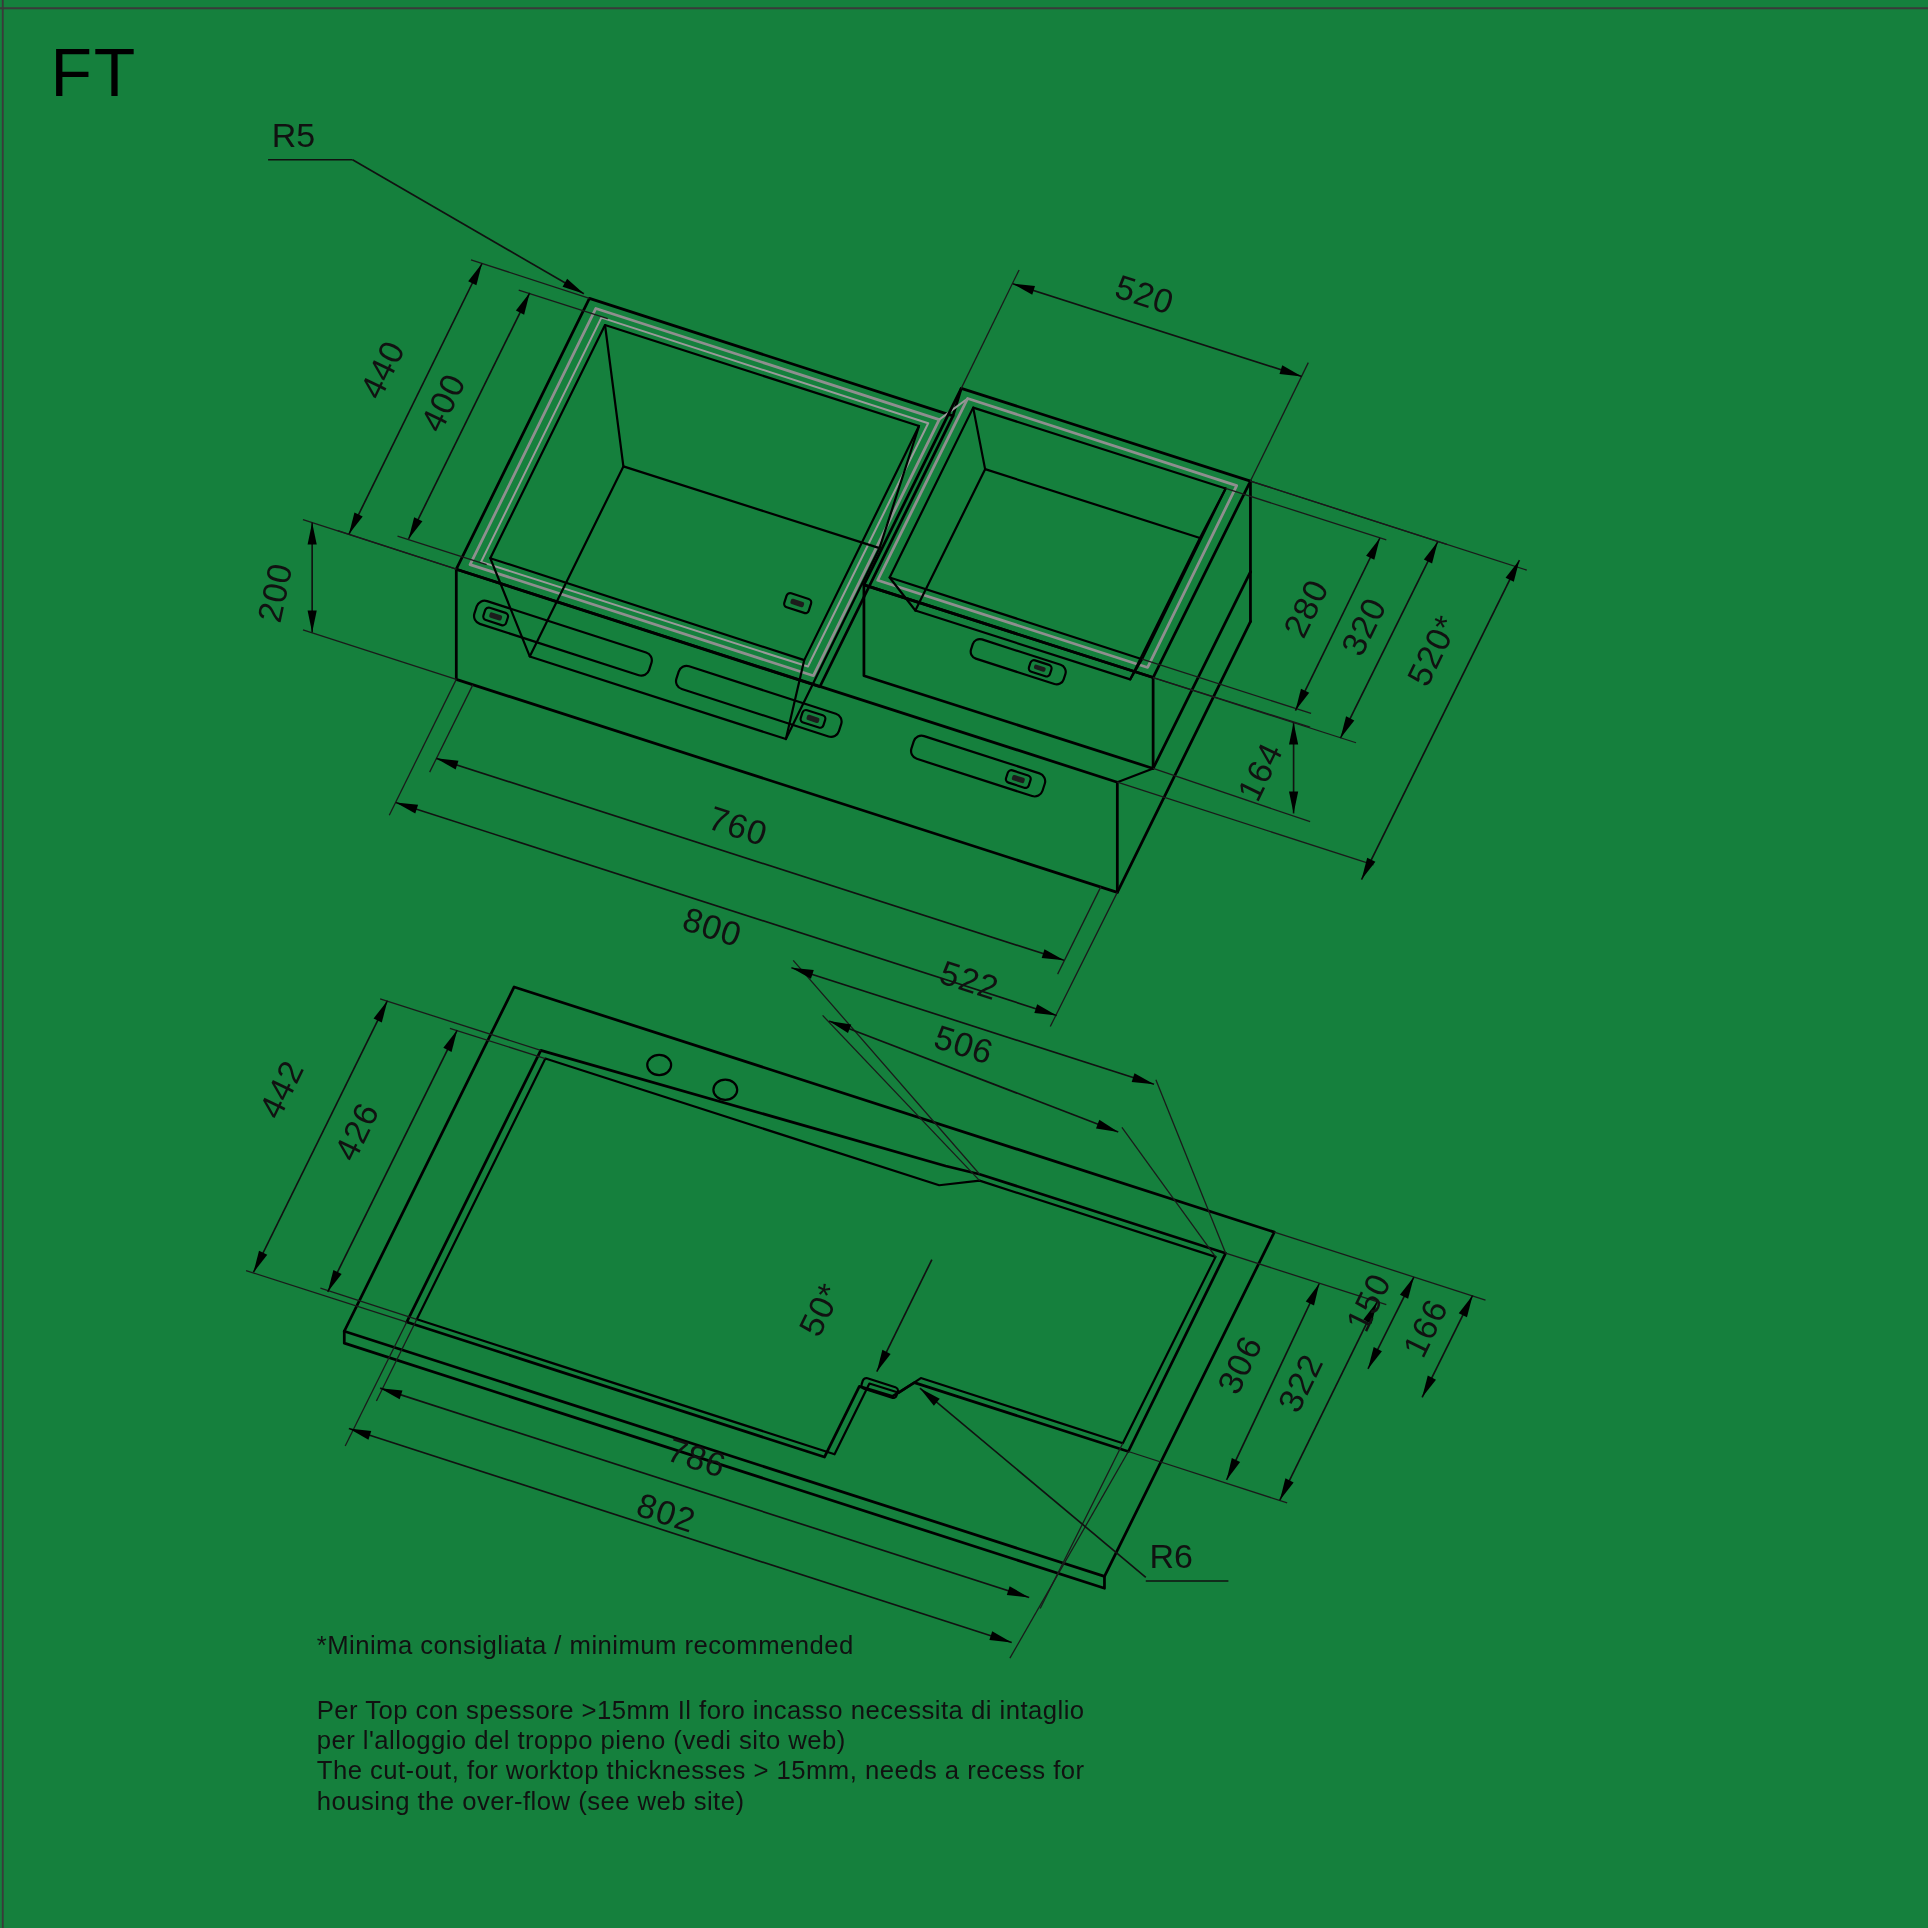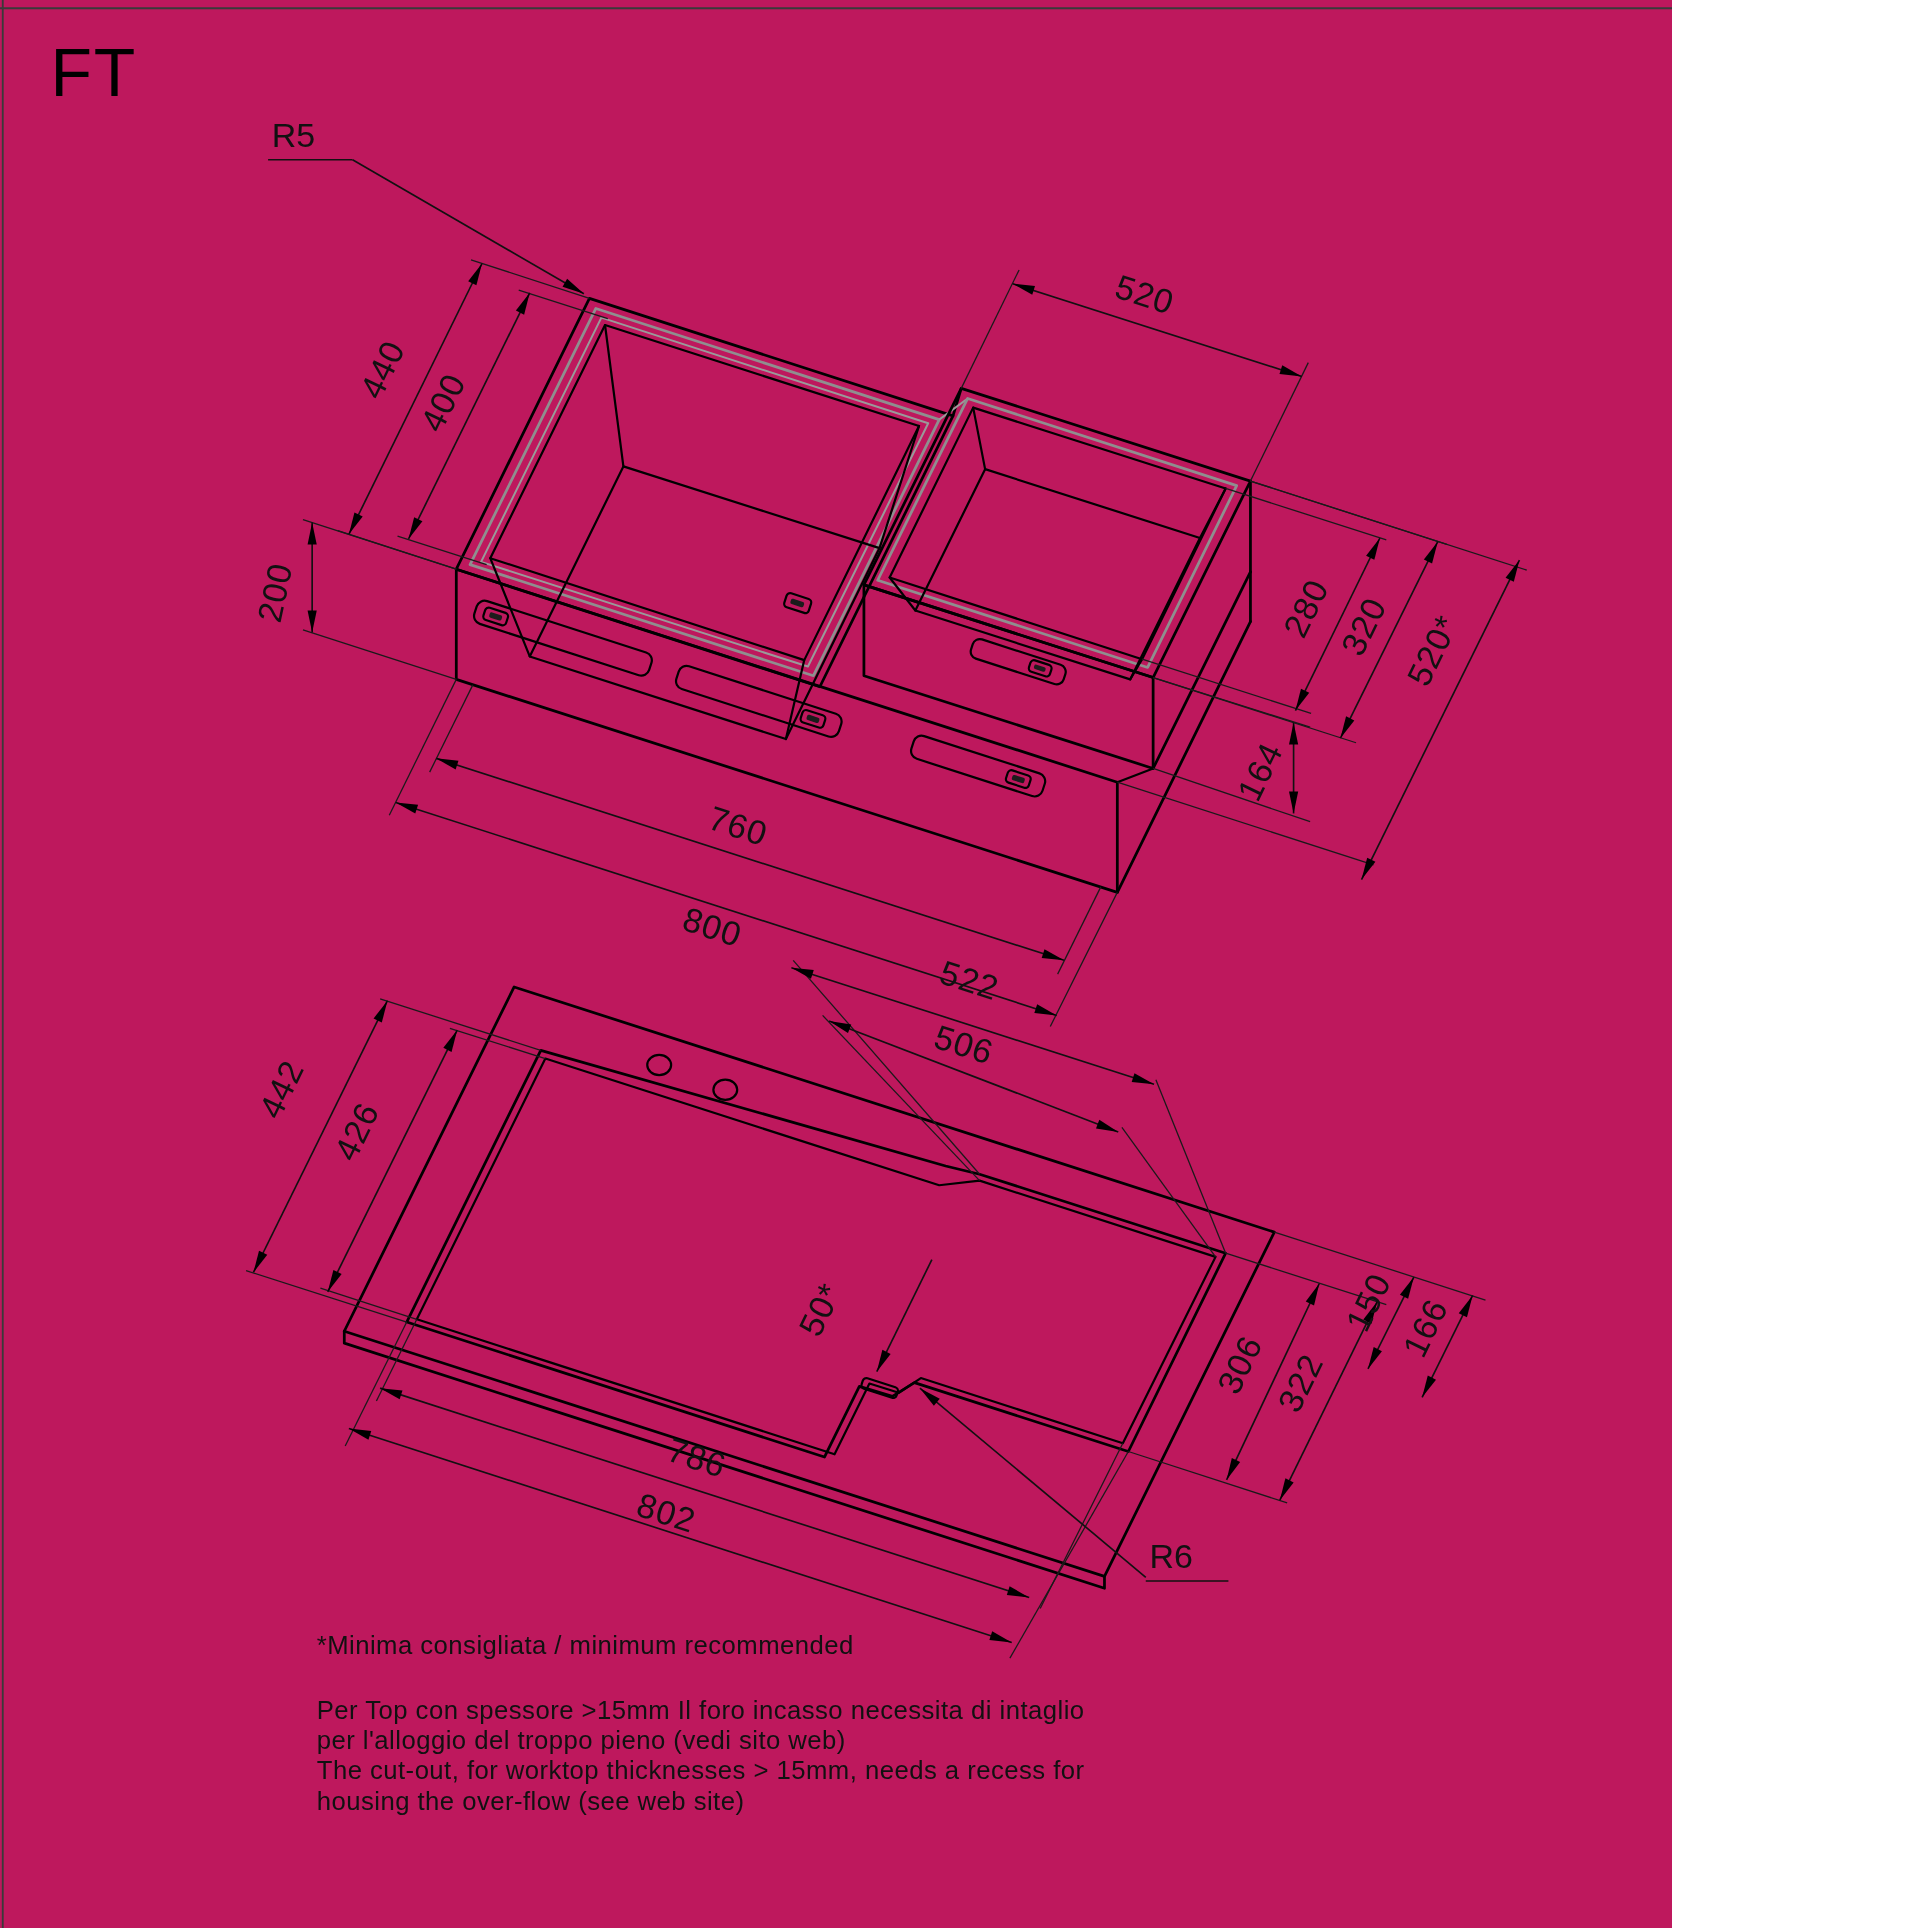--- a/index.html
+++ b/index.html
@@ -1,16 +1,16 @@
 <!DOCTYPE html>
 <html style="font-size:14.7px"><head>
 <meta charset="utf-8">
 <style>
   html,body{margin:0;padding:0;background:#fff;}
-  .canvas{position:relative;width:1672px;height:1928px;background:#be185d;overflow:hidden;
+  .canvas{position:relative;width:1928px;height:1928px;background:#15803d;overflow:hidden;
           font-family:"Liberation Sans", sans-serif;}
   svg{position:absolute;left:0;top:0;}
   .outline{fill:none;stroke:#000;stroke-width:3;stroke-linejoin:round;stroke-linecap:round;}
   .outline2{fill:none;stroke:#000;stroke-width:2.4;stroke-linejoin:round;stroke-linecap:round;}
   .gray{fill:none;stroke:#8f8f8f;stroke-width:3;stroke-linejoin:round;stroke-linecap:round;}
   .gray2{fill:none;stroke:#9a9a9a;stroke-width:2.2;stroke-linejoin:round;}
   .thin{fill:none;stroke:#1a1a1a;stroke-width:1.4;}
   .dimline{fill:none;stroke:#111;stroke-width:1.8;}
   .dimtext{font-size:37px;fill:#111;letter-spacing:1px;}
   .dimtext.mid{text-anchor:middle;}

